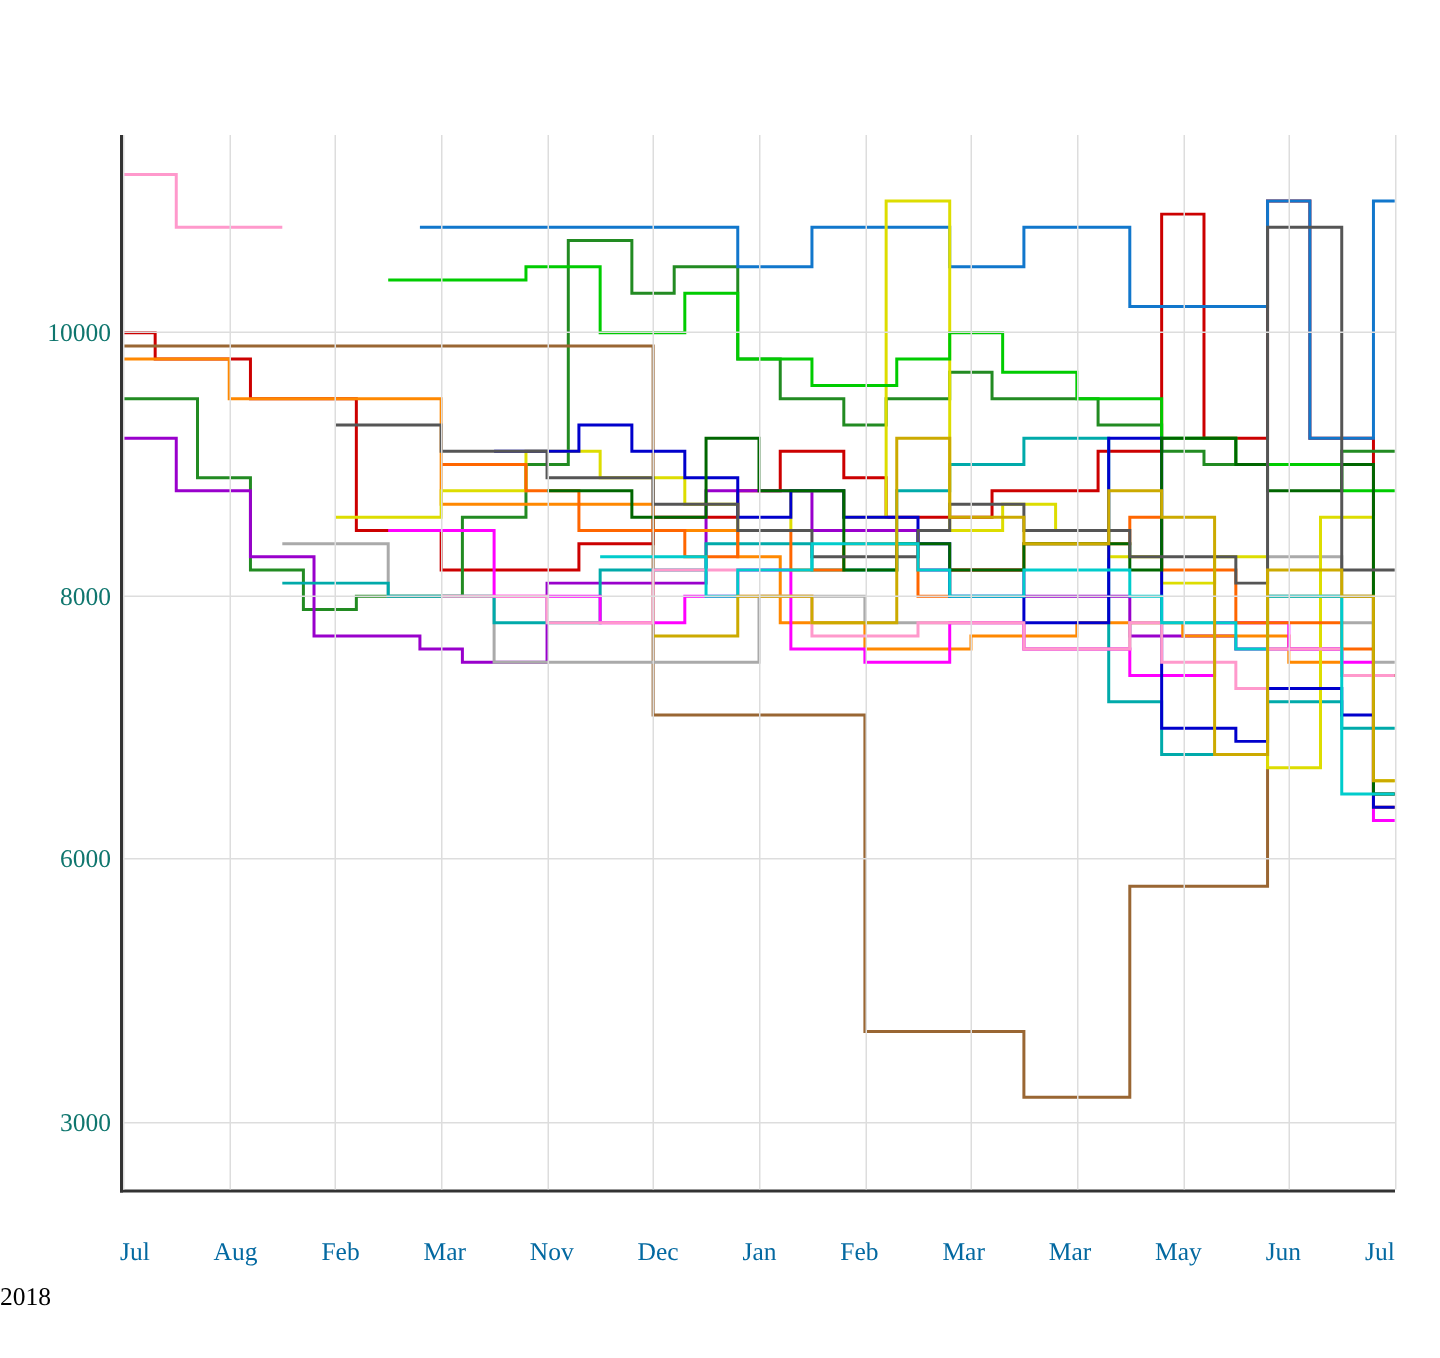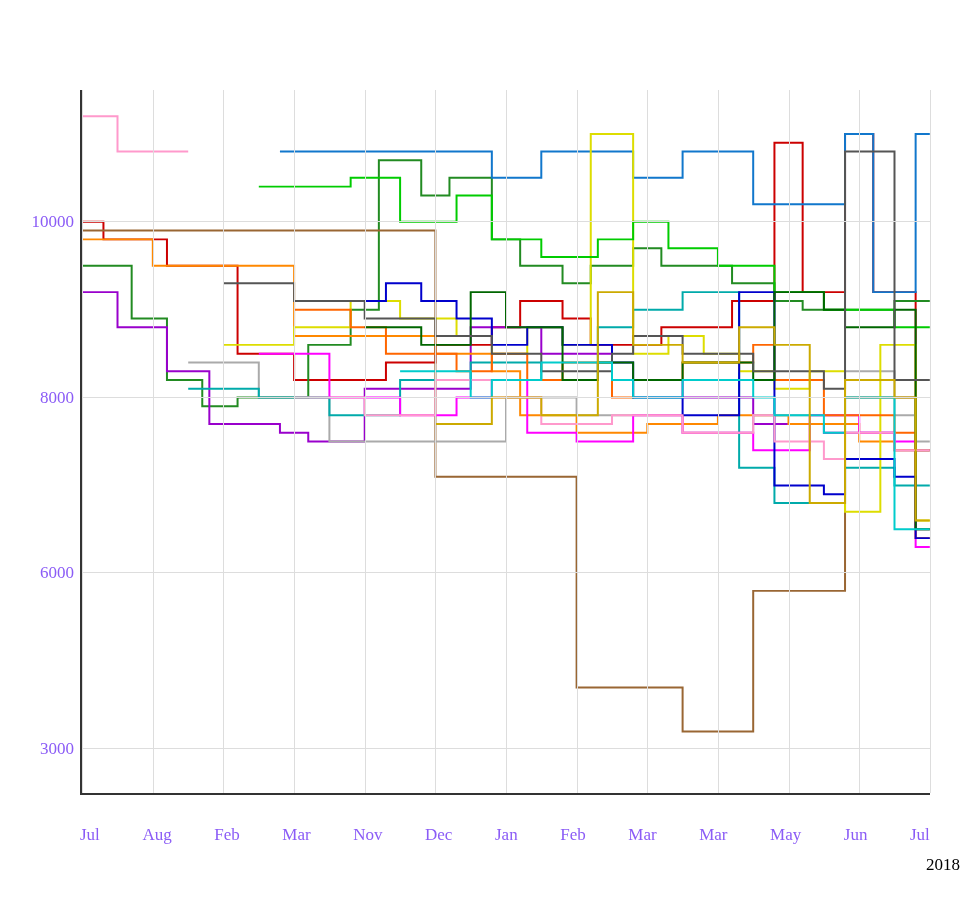--- a/index.html
+++ b/index.html
@@ -50,34 +50,34 @@
       position: absolute;
       bottom: 60px;
       left: 80px;
       right: 30px;
       display: flex;
       justify-content: space-between;
     }
     .x-label {
       font-size: 17px;
       text-align: center;
-      color: #8b5cf6;
+      color: #0369a1;
     }
     .x-year {
       position: absolute;
       bottom: 30px;
       left: 0; right: 0;
-      text-align: right;
+      text-align: left;
       font-size: 17px;
     }
     .y-tick-label {
       position: absolute;
       right: 100%;
       font-size: 17px;
-      color: #8b5cf6;
+      color: #0f766e;
       padding-right: 8px;
       transform: translateY(50%);
       text-align: right;
     }
     .tick-line {
       position: absolute;
       left: 0;
       width: 100%;
       border-top: 1px solid #ddd;
     }

